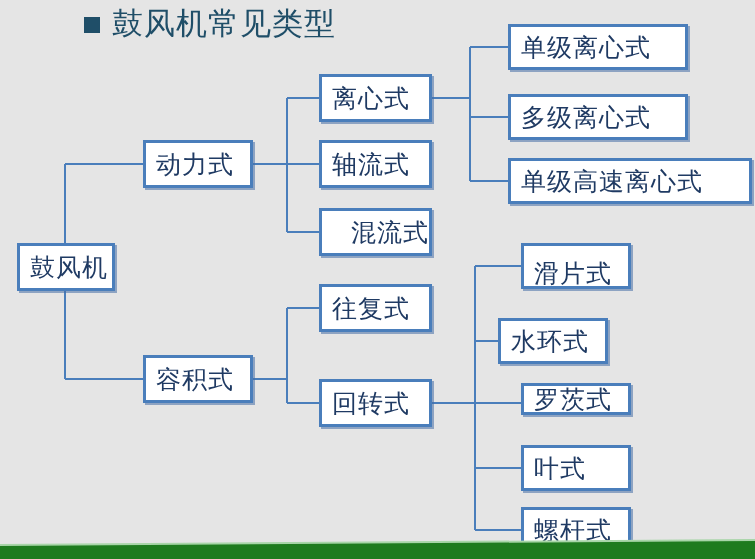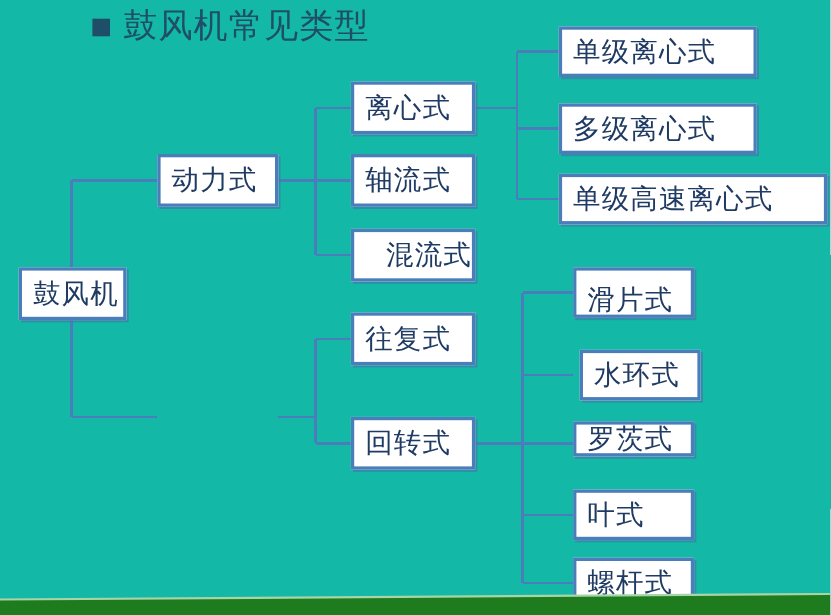--- a/index.html
+++ b/index.html
@@ -13,21 +13,21 @@
     position: relative;
     overflow: hidden;
     font-family: "Liberation Serif", "DejaVu Serif", serif;
   }
 
   #slide {
     position: absolute;
     left: 0; top: 0;
     width: 755px;
     height: 559px;
-    background: #14b8a6;
+    background: #e5e5e5;
   }
 
   
   .title-row {
     position: absolute;
     left: 84px;
     top: 6px;
     display: flex;
     align-items: center;
     gap: 12px;
@@ -139,20 +139,23 @@
     </g>
   </svg>
 
   <div class="node" style="left:17px; top:243px; width:98px; height:48px;">
     <span>鼓风机</span>
   </div>
 
   <div class="node" style="left:143px; top:140px; width:110px; height:48px;">
     <span>动力式</span>
   </div>
+  <div class="node" style="left:143px; top:355px; width:110px; height:48px;">
+    <span>容积式</span>
+  </div>
 
   <div class="node" style="left:319px; top:74px; width:113px; height:48px;text-align:right;">
     <span>离心式</span>
   </div>
   <div class="node" style="left:319px; top:140px; width:113px; height:48px;">
     <span>轴流式</span>
   </div>
   <div class="node" style="left:319px; top:208px; width:113px; height:48px;justify-content:flex-end;">
     <span>混流式</span>
   </div>
@@ -170,21 +173,21 @@
   <div class="node" style="left:508px; top:94px; width:180px; height:46px;">
     <span>多级离心式</span>
   </div>
   <div class="node" style="left:508px; top:158px; width:244px; height:46px;">
     <span>单级高速离心式</span>
   </div>
 
   <div class="node" style="left:521px; top:243px; width:110px; height:46px;align-items:flex-end;">
     <span>滑片式</span>
   </div>
-  <div class="node" style="left:527px; top:318px; width:110px; height:46px;">
+  <div class="node" style="left:498px; top:318px; width:110px; height:46px;">
     <span>水环式</span>
   </div>
   <div class="node" style="left:521px; top:383px; width:110px; height:32px;">
     <span>罗茨式</span>
   </div>
   <div class="node" style="left:521px; top:445px; width:110px; height:46px;">
     <span>叶式</span>
   </div>
   <div class="node" style="left:521px; top:507px; width:110px; height:46px;">
     <span>螺杆式</span>

